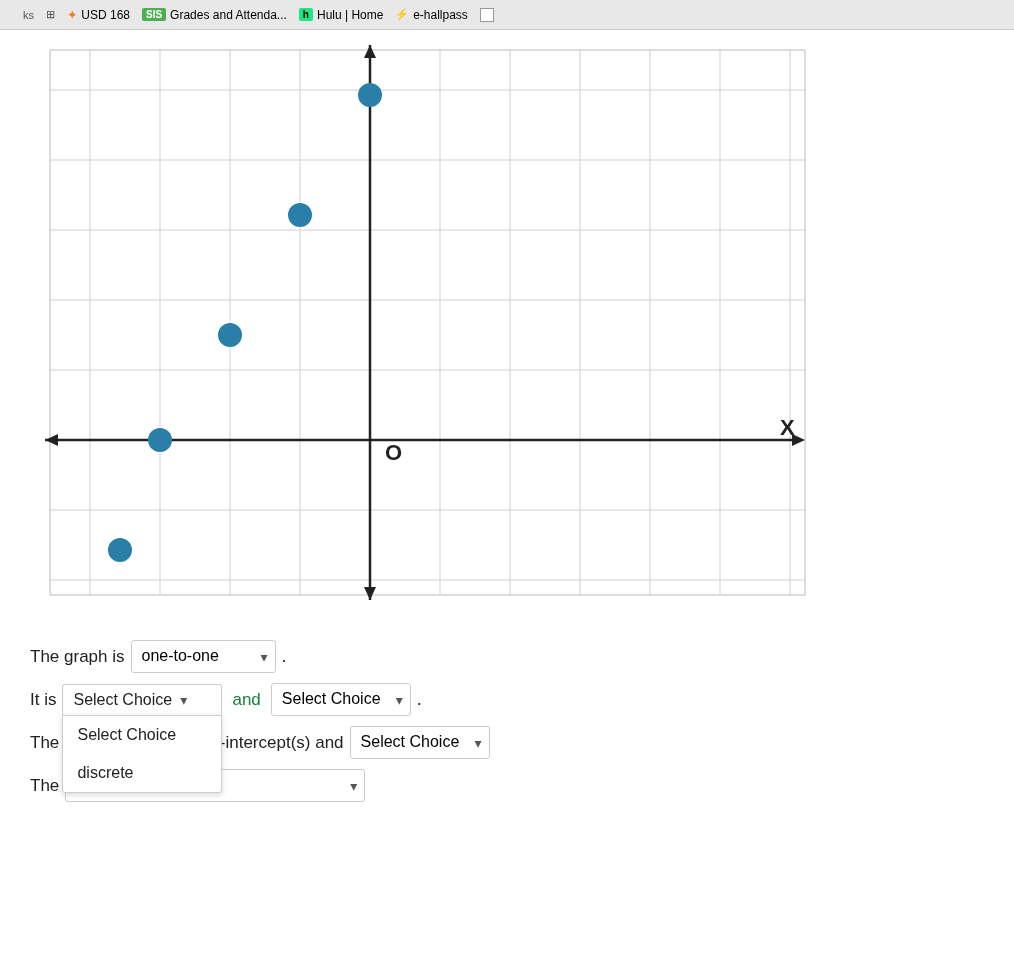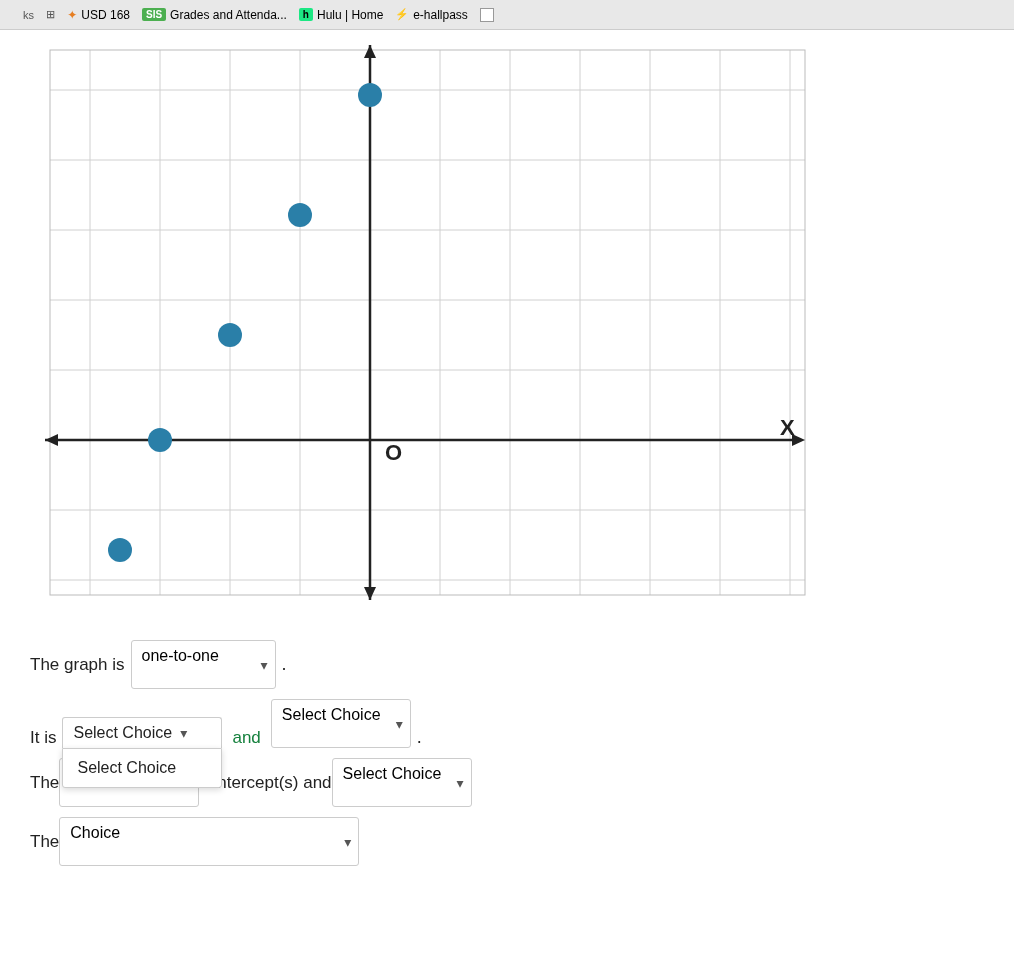--- a/index.html
+++ b/index.html
@@ -86,21 +86,21 @@
       font-size: 17px;
       color: #222;
     }
 
     
     .select-dropdown {
       appearance: none;
       -webkit-appearance: none;
       border: 1px solid #ccc;
       border-radius: 3px;
-      padding: 6px 28px 24px 10px;
+      padding: 6px 28px 8px 10px;
       font-size: 16px;
       background: #fff;
       cursor: pointer;
       position: relative;
       min-width: 140px;
     }
 
     .select-wrapper {
       position: relative;
       display: inline-block;
@@ -170,20 +170,21 @@
 
     
     .select-wide {
       min-width: 300px;
     }
 
     
     .row3 {
       display: flex;
       align-items: center;
+      gap: 6px;
       margin-bottom: 10px;
       flex-wrap: wrap;
     }
   </style>
 </head>
 <body>
 
 <div class="tab-bar">
   <span class="tab-icon-ks">ks</span>
   <span class="tab-icon-grid">⊞</span>
@@ -272,29 +273,30 @@
       <span class="row-label">The graph is</span>
       <div class="select-wrapper">
         <select class="select-dropdown">
           <option value="one-to-one" selected="">one-to-one</option>
           <option value="not-one-to-one">not one-to-one</option>
         </select>
       </div>
       <span>.</span>
     </div>
 
-    <div class="row" style="align-items: flex-end; position: relative;">
+    <div class="row" style="align-items: center; position: relative;">
       <span class="row-label">It is</span>
 
       <div class="dropdown-open-container">
         <div class="dropdown-trigger">
           <span>Select Choice</span>
         </div>
         <div class="dropdown-menu">
           <div class="dropdown-menu-item">Select Choice</div>
+          <div class="dropdown-menu-item">discrete</div>
         </div>
       </div>
 
       <span class="and-text">and</span>
 
       <div class="select-wrapper">
         <select class="select-dropdown">
           <option value="" selected="">Select Choice</option>
         </select>
       </div>

